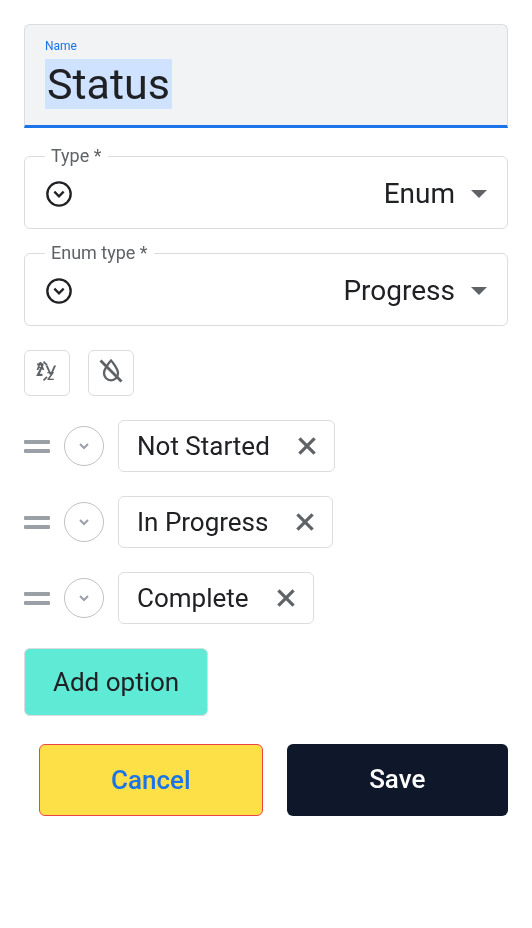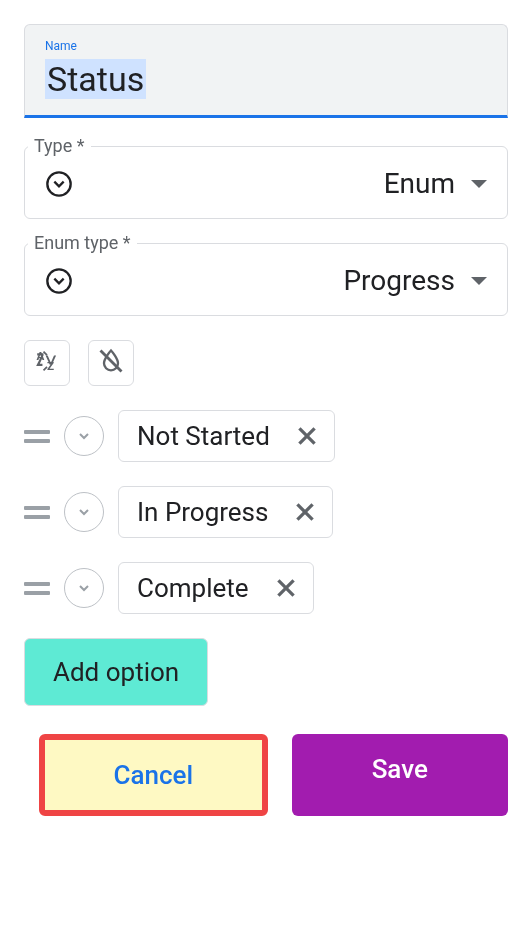--- a/index.html
+++ b/index.html
@@ -23,21 +23,21 @@
       padding: 14px 20px 16px 20px;
       margin-bottom: 28px;
     }
     .name-label {
       color: #1a73e8;
       font-size: 12px;
       margin-bottom: 6px;
       display: block;
     }
     .name-value {
-      font-size: 34px;
+      font-size: 43px;
       color: #202124;
       font-weight: 400;
       display: inline;
       background: #cfe2ff;
       padding: 0 2px;
     }
     
     
     .outlined-field {
       position: relative;
@@ -45,21 +45,21 @@
       border-radius: 6px;
       padding: 20px 20px 18px 20px;
       margin-bottom: 24px;
       display: flex;
       align-items: center;
       gap: 16px;
     }
     .outlined-field .floating-label {
       position: absolute;
       top: -12px;
-      left: 3px;
+      left: 20px;
       background: #fff;
       padding: 0 6px;
       font-size: 18px;
       color: #5f6368;
     }
     .outlined-field .value {
       font-size: 28px;
       color: #202124;
       flex: 1;
       text-align: right;
@@ -169,28 +169,28 @@
     .btn {
       flex: 1;
       border-radius: 6px;
       padding: 20px 0;
       font-size: 26px;
       font-weight: 500;
       text-align: center;
       cursor: pointer;
     }
     .btn-cancel {
-      border: 6px solid #ef4444;
-      background: #fef9c3;
+      border: 1px solid #ef4444;
+      background: #fde047;
       color: #1a73e8;
       margin-left: 15px;
     }
     .btn-save {
       border: none;
-      background: #a21caf;
+      background: #0f172a;
       color: #fff;
     }
   </style>
 </head>
 <body>
 
 
 
 
 <div class="name-field">

